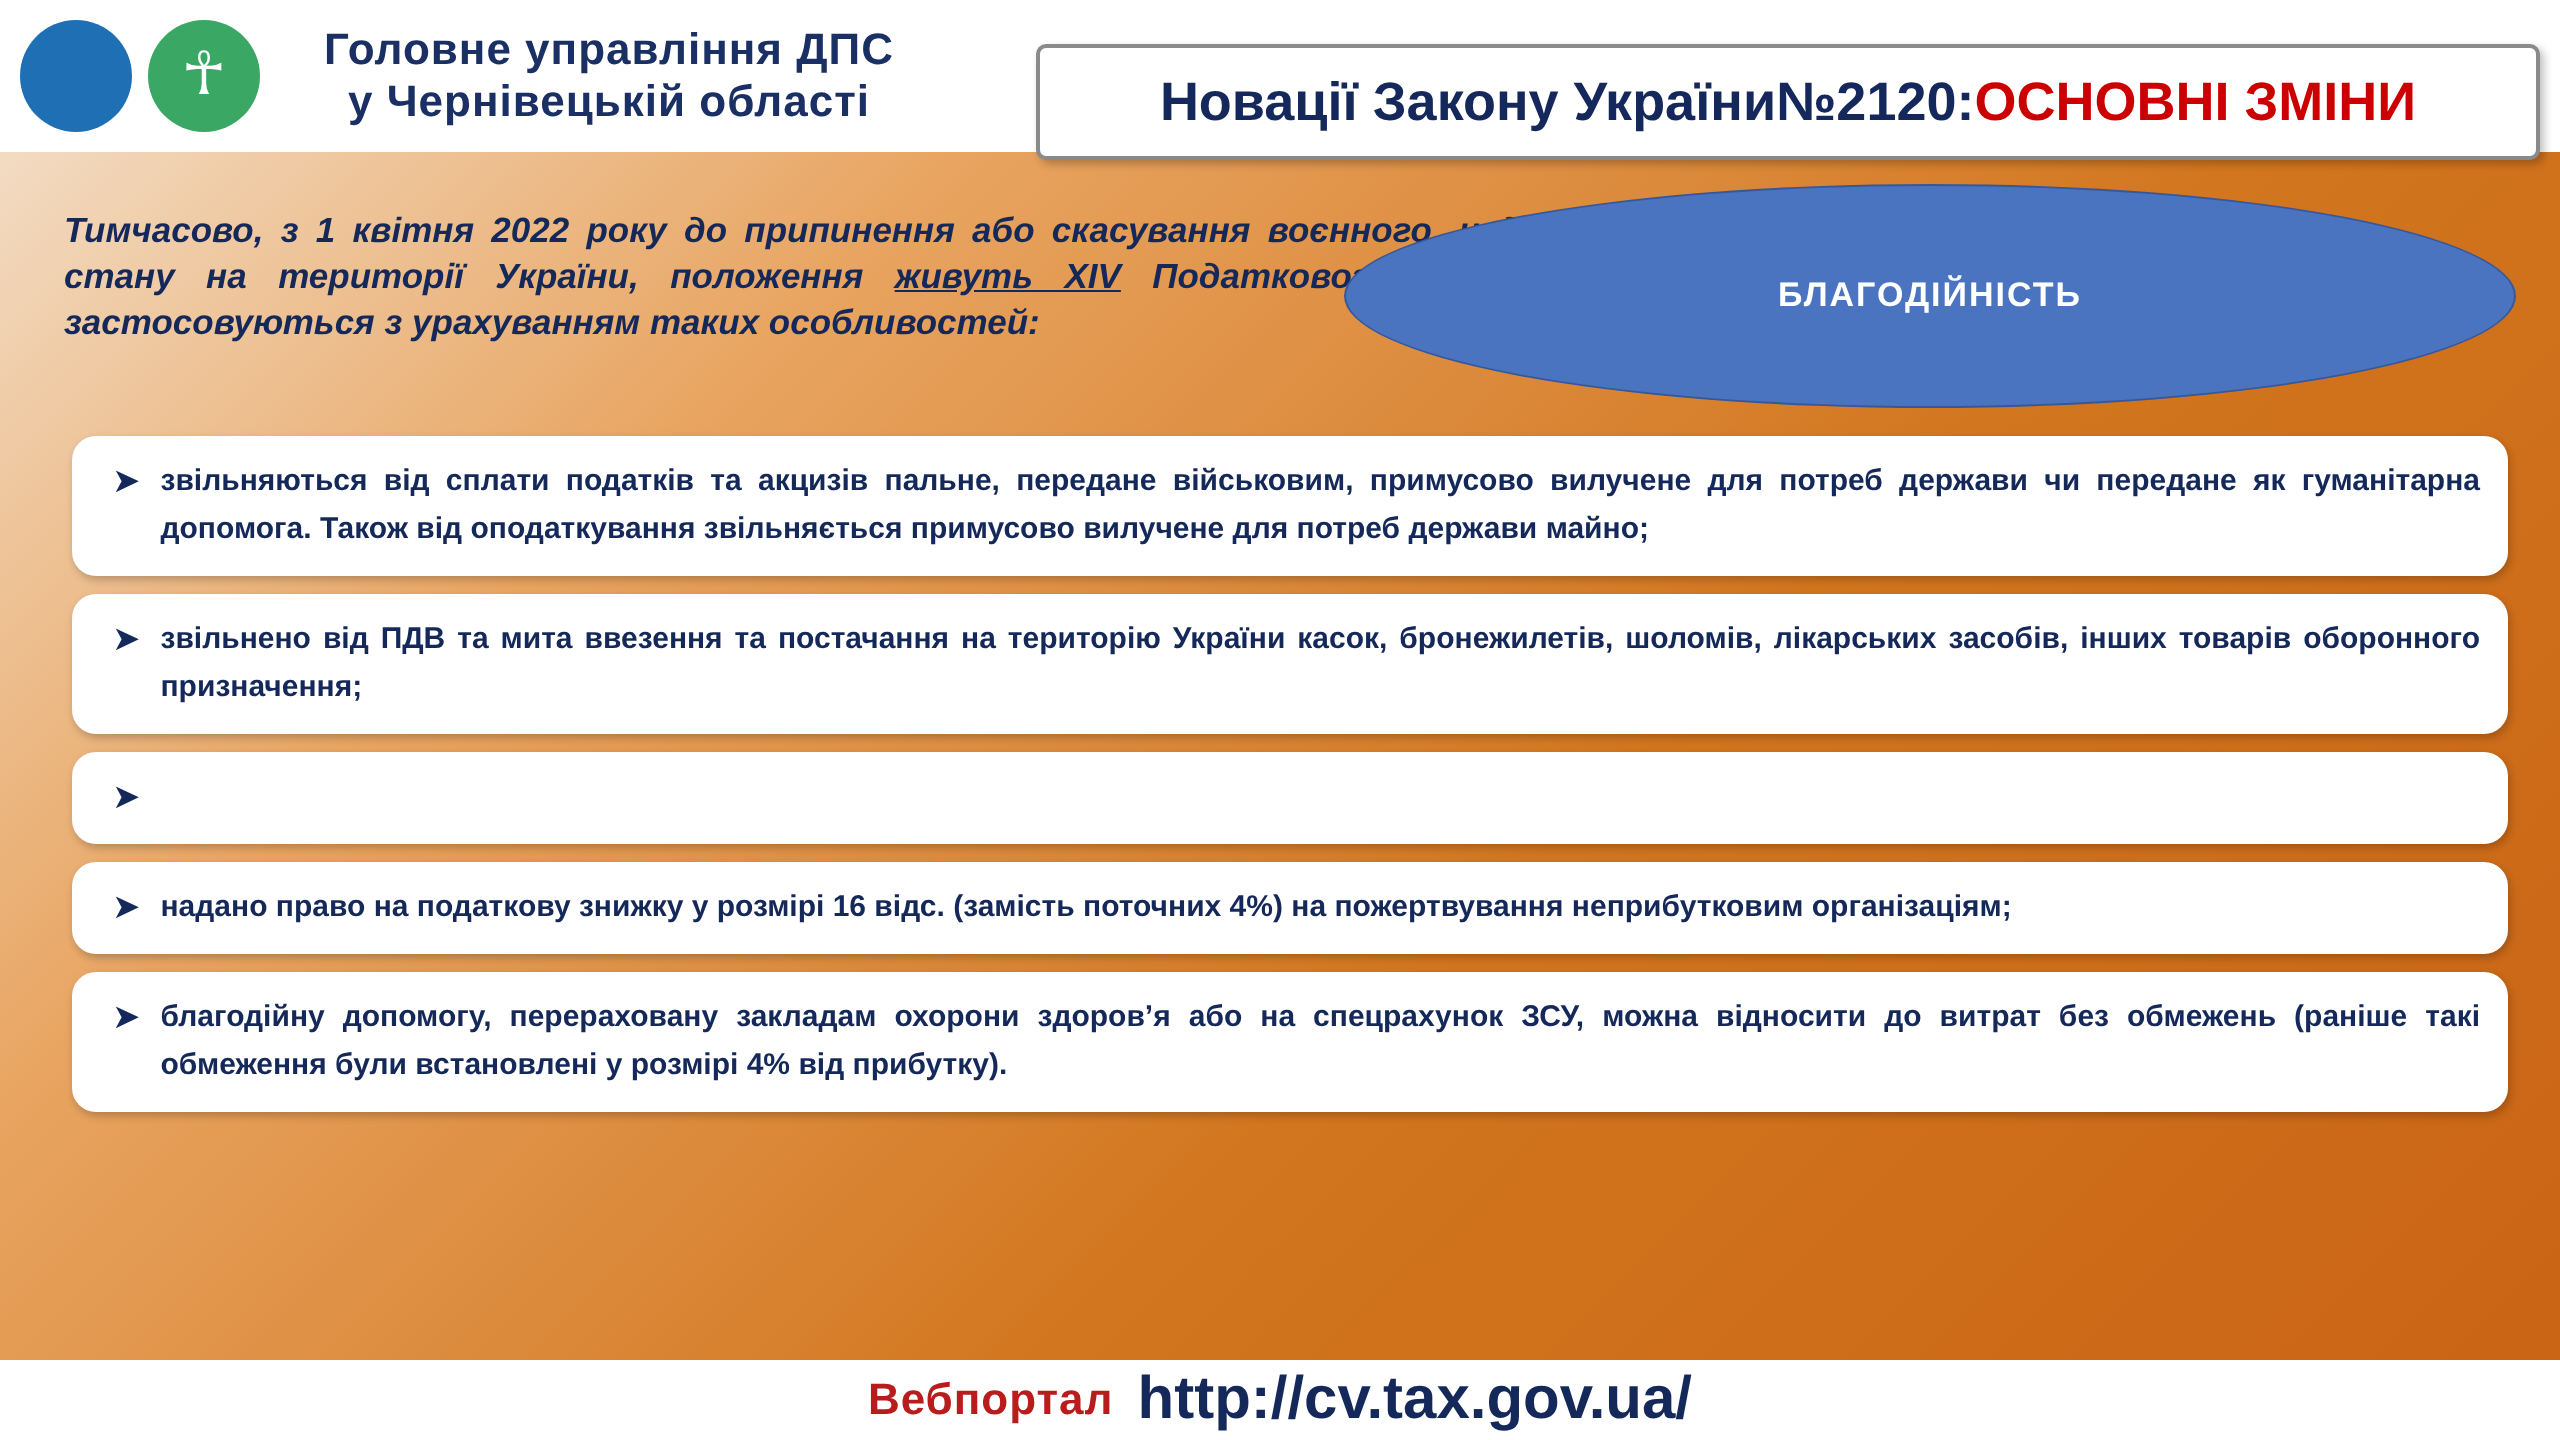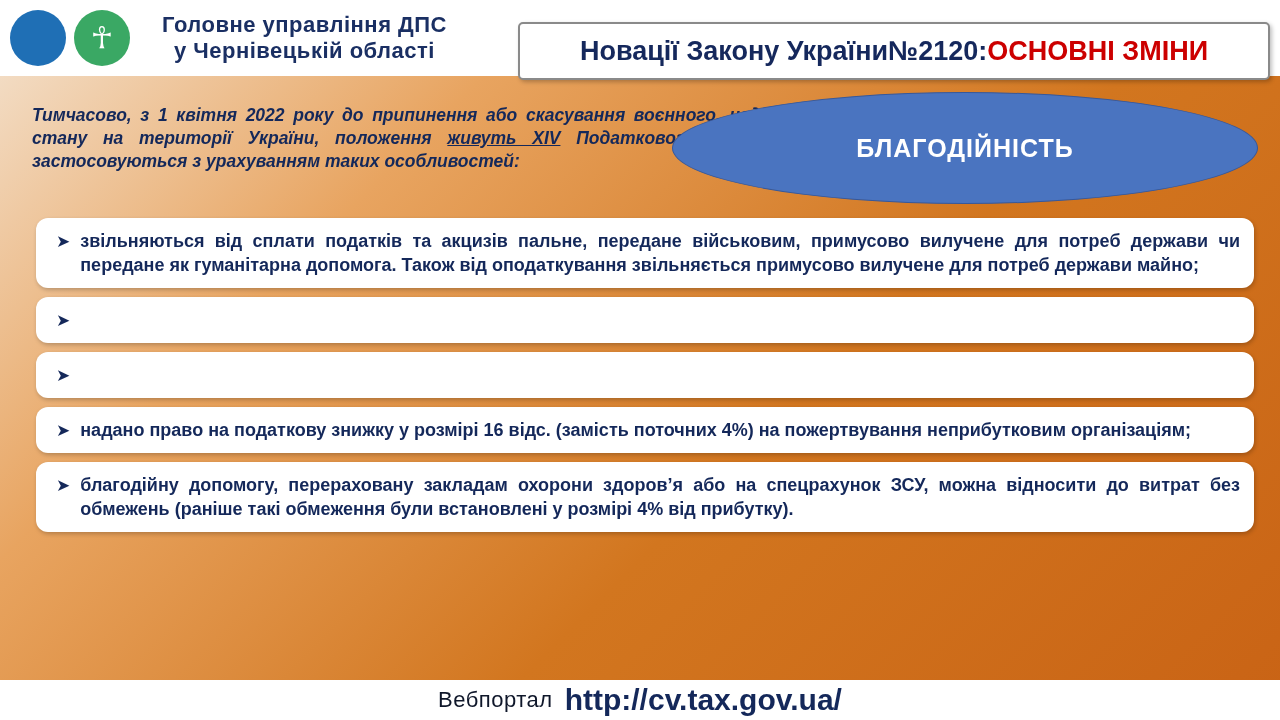--- a/index.html
+++ b/index.html
@@ -116,21 +116,21 @@
     background: #4a74c0;
     border: 1px solid #36589b;
     border-radius: 50%;
     display: flex;
     align-items: center;
     justify-content: center;
   }
   .ellipse-text {
     color: #ffffff;
     font-weight: bold;
-    font-size: 25px;
+    font-size: 17px;
     letter-spacing: 1px;
   }
   
   .cards {
     position: absolute;
     left: 36px;
     top: 218px;
     width: 1218px;
   }
   .card {
@@ -147,40 +147,40 @@
     color: #14285a;
     font-size: 17px;
     line-height: 24px;
     padding: 0 10px 0 8px;
     flex: 0 0 auto;
     font-family: "DejaVu Sans", sans-serif;
   }
   .card-text {
     color: #14285a;
     font-weight: bold;
-    font-size: 18px;
+    font-size: 15px;
     line-height: 24px;
     text-align: justify;
     flex: 1 1 auto;
   }
   
   .footer {
     position: absolute;
     left: 0;
     bottom: 0;
     width: 1280px;
     height: 40px;
     background: #ffffff;
     display: flex;
     align-items: center;
     justify-content: center;
   }
   .footer-text {
-    color: #0f172a;
-    font-weight: normal;
+    color: #b91c1c;
+    font-weight: bold;
     font-size: 22px;
     letter-spacing: 0.5px;
   }
   .footer-url {
     color: #14285a;
     font-weight: bold;
     font-size: 30px;
     margin-left: 12px;
   }
 </style>
@@ -215,20 +215,21 @@
 
   <div class="cards">
 
     <div class="card">
       <span class="chev">➤</span>
       <span class="card-text">звільняються від сплати податків та акцизів пальне, передане військовим, примусово вилучене для потреб держави чи передане як гуманітарна допомога. Також від оподаткування звільняється примусово вилучене для потреб держави майно;</span>
     </div>
 
     <div class="card">
       <span class="chev">➤</span>
+      <span class="card-text">звільнено від ПДВ та мита ввезення та постачання на територію України касок, бронежилетів, шоломів, лікарських засобів, інших товарів оборонного призначення;</span>
     </div>
 
     <div class="card">
       <span class="chev">➤</span>
     </div>
 
     <div class="card">
       <span class="chev">➤</span>
       <span class="card-text">надано право на податкову знижку у розмірі 16 відс. (замість поточних 4%) на пожертвування неприбутковим організаціям;</span>
     </div>

